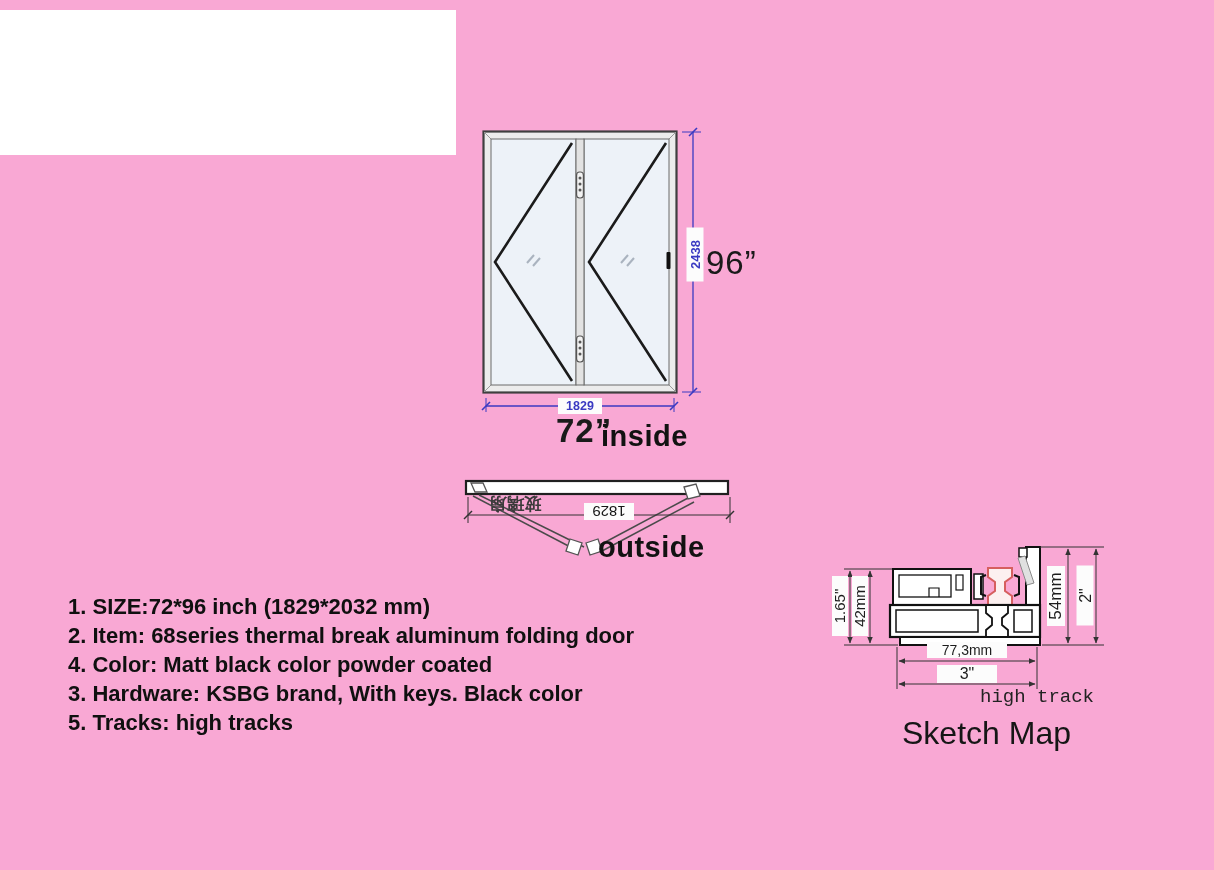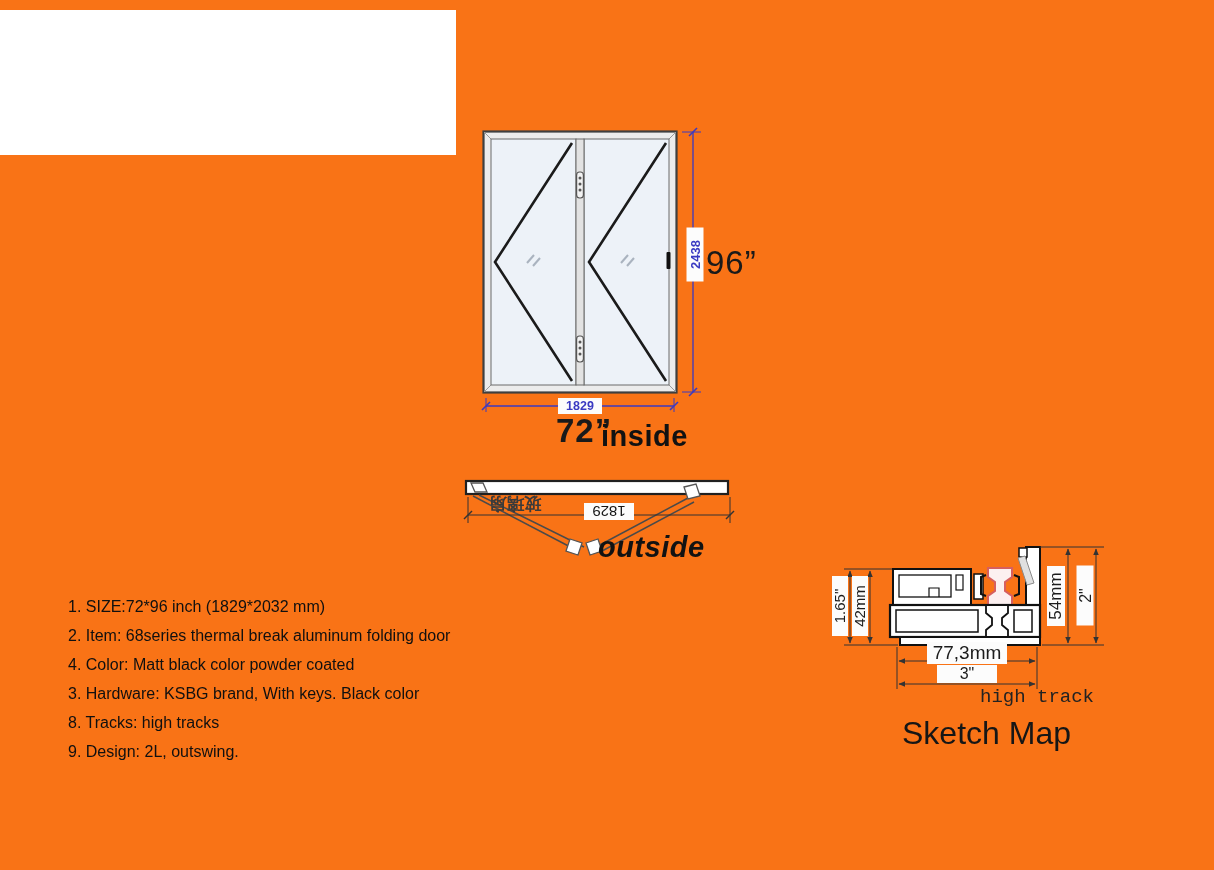--- a/index.html
+++ b/index.html
@@ -1,27 +1,27 @@
 <!DOCTYPE html>
 <html><head>
 <meta charset="utf-8">
 <style>
   html,body{margin:0;padding:0;}
   body{font-family:"Liberation Sans",sans-serif;background:#f2f2f2;}
-  .canvas{position:relative;width:1214px;height:870px;background:#f97316;overflow:hidden;color:#141414;}
+  .canvas{position:relative;width:1214px;height:870px;background:#f9a8d4;overflow:hidden;color:#141414;}
   .abs{position:absolute;}
   .blank{background:#ffffff;}
   .dim-label{color:#3a3ac2;font-weight:bold;text-align:center;background:#fcfcfc;}
   .big-label{color:#1a1a1a;font-size:33px;letter-spacing:1px;}
   .side-label{font-weight:bold;font-size:29px;color:#121212;letter-spacing:0.5px;}
   .rot{transform:rotate(-90deg);}
   .flip{transform:rotate(180deg);}
   .sk-dim{color:#1c1c1c;text-align:center;background:#fcfcfc;white-space:nowrap;}
   .mono{font-family:"Liberation Mono",monospace;}
-  .specs div{height:29px;line-height:29px;font-size:16px;color:#101010;white-space:nowrap;}
+  .specs div{height:29px;line-height:29px;font-size:22px;color:#101010;white-space:nowrap;font-weight:bold;}
   .title{font-size:32px;color:#161616;}
 </style>
 </head>
 <body>
 
 <div class="canvas">
 
   <div class="abs blank" style="left:0;top:10px;width:456px;height:145px;"></div>
 
   <div class="abs" style="left:482px;top:130px;width:196px;height:264px;">
@@ -110,21 +110,21 @@
         <line x1="272" y1="20" x2="272" y2="46"></line>
         <line x1="10" y1="38" x2="272" y2="38"></line>
         <line x1="6" y1="42" x2="14" y2="34" stroke-width="1.5"></line>
         <line x1="268" y1="42" x2="276" y2="34" stroke-width="1.5"></line>
       </g>
     </svg>
   </div>
   <div class="abs flip" style="left:490px;top:492px;font-size:17px;font-weight:bold;color:#3a3a3a;">玻璃扇</div>
   <div class="abs flip" style="left:584px;top:503px;width:50px;text-align:center;font-size:15px;line-height:17px;color:#161616;background:#fcfcfc;">1829</div>
 
-  <div class="abs side-label" style="left:598px;top:531px;font-style:italic;">outside</div>
+  <div class="abs side-label" style="left:598px;top:531px;">outside</div>
 
   <div class="abs" style="left:828px;top:533px;width:300px;height:230px;">
     <svg width="300" height="180" viewBox="0 0 300 180">
       <defs>
         <marker id="arr" viewBox="0 0 8 8" refX="7" refY="4" markerWidth="7" markerHeight="7" orient="auto-start-reverse">
           <path d="M0,0.8 L7.6,4 L0,7.2 z" fill="#333"></path>
         </marker>
       </defs>
 
       <g>
@@ -158,28 +158,27 @@
         <line x1="69" y1="114" x2="69" y2="156"></line>
         <line x1="209" y1="114" x2="209" y2="156"></line>
         <line x1="71" y1="128" x2="207" y2="128" marker-start="url(#arr)" marker-end="url(#arr)"></line>
         <line x1="71" y1="151" x2="207" y2="151" marker-start="url(#arr)" marker-end="url(#arr)"></line>
       </g>
     </svg>
     <div class="abs sk-dim rot" style="left:-18px;top:65px;width:60px;height:16px;line-height:16px;font-size:15px;">1.65"</div>
     <div class="abs sk-dim rot" style="left:2px;top:65px;width:60px;height:16px;line-height:16px;font-size:15px;">42mm</div>
     <div class="abs sk-dim rot" style="left:198px;top:54px;width:60px;height:18px;line-height:18px;font-size:17px;">54mm</div>
     <div class="abs sk-dim rot" style="left:227px;top:54px;width:60px;height:17px;line-height:17px;font-size:16px;">2"</div>
-    <div class="abs sk-dim" style="left:99px;top:109px;width:80px;font-size:19px;">77,3mm</div>
+    <div class="abs sk-dim" style="left:99px;top:109px;width:80px;font-size:14px;">77,3mm</div>
     <div class="abs sk-dim" style="left:109px;top:132px;width:60px;font-size:16px;">3"</div>
     <div class="abs mono" style="left:152px;top:153px;font-size:19px;color:#222;">high track</div>
     <div class="abs title" style="left:74px;top:182px;">Sketch Map</div>
   </div>
 
   <div class="abs specs" style="left:68px;top:592px;">
     <div>1. SIZE:72*96 inch (1829*2032 mm)</div>
     <div>2. Item: 68series thermal break aluminum folding door</div>
     <div>4. Color: Matt black color powder coated</div>
     <div>3. Hardware: KSBG brand, With keys. Black color</div>
-    <div>8. Tracks: high tracks</div>
-    <div>9. Design: 2L, outswing.</div>
+    <div>5. Tracks: high tracks</div>
   </div>
 
 </div>
 
 </body></html>

